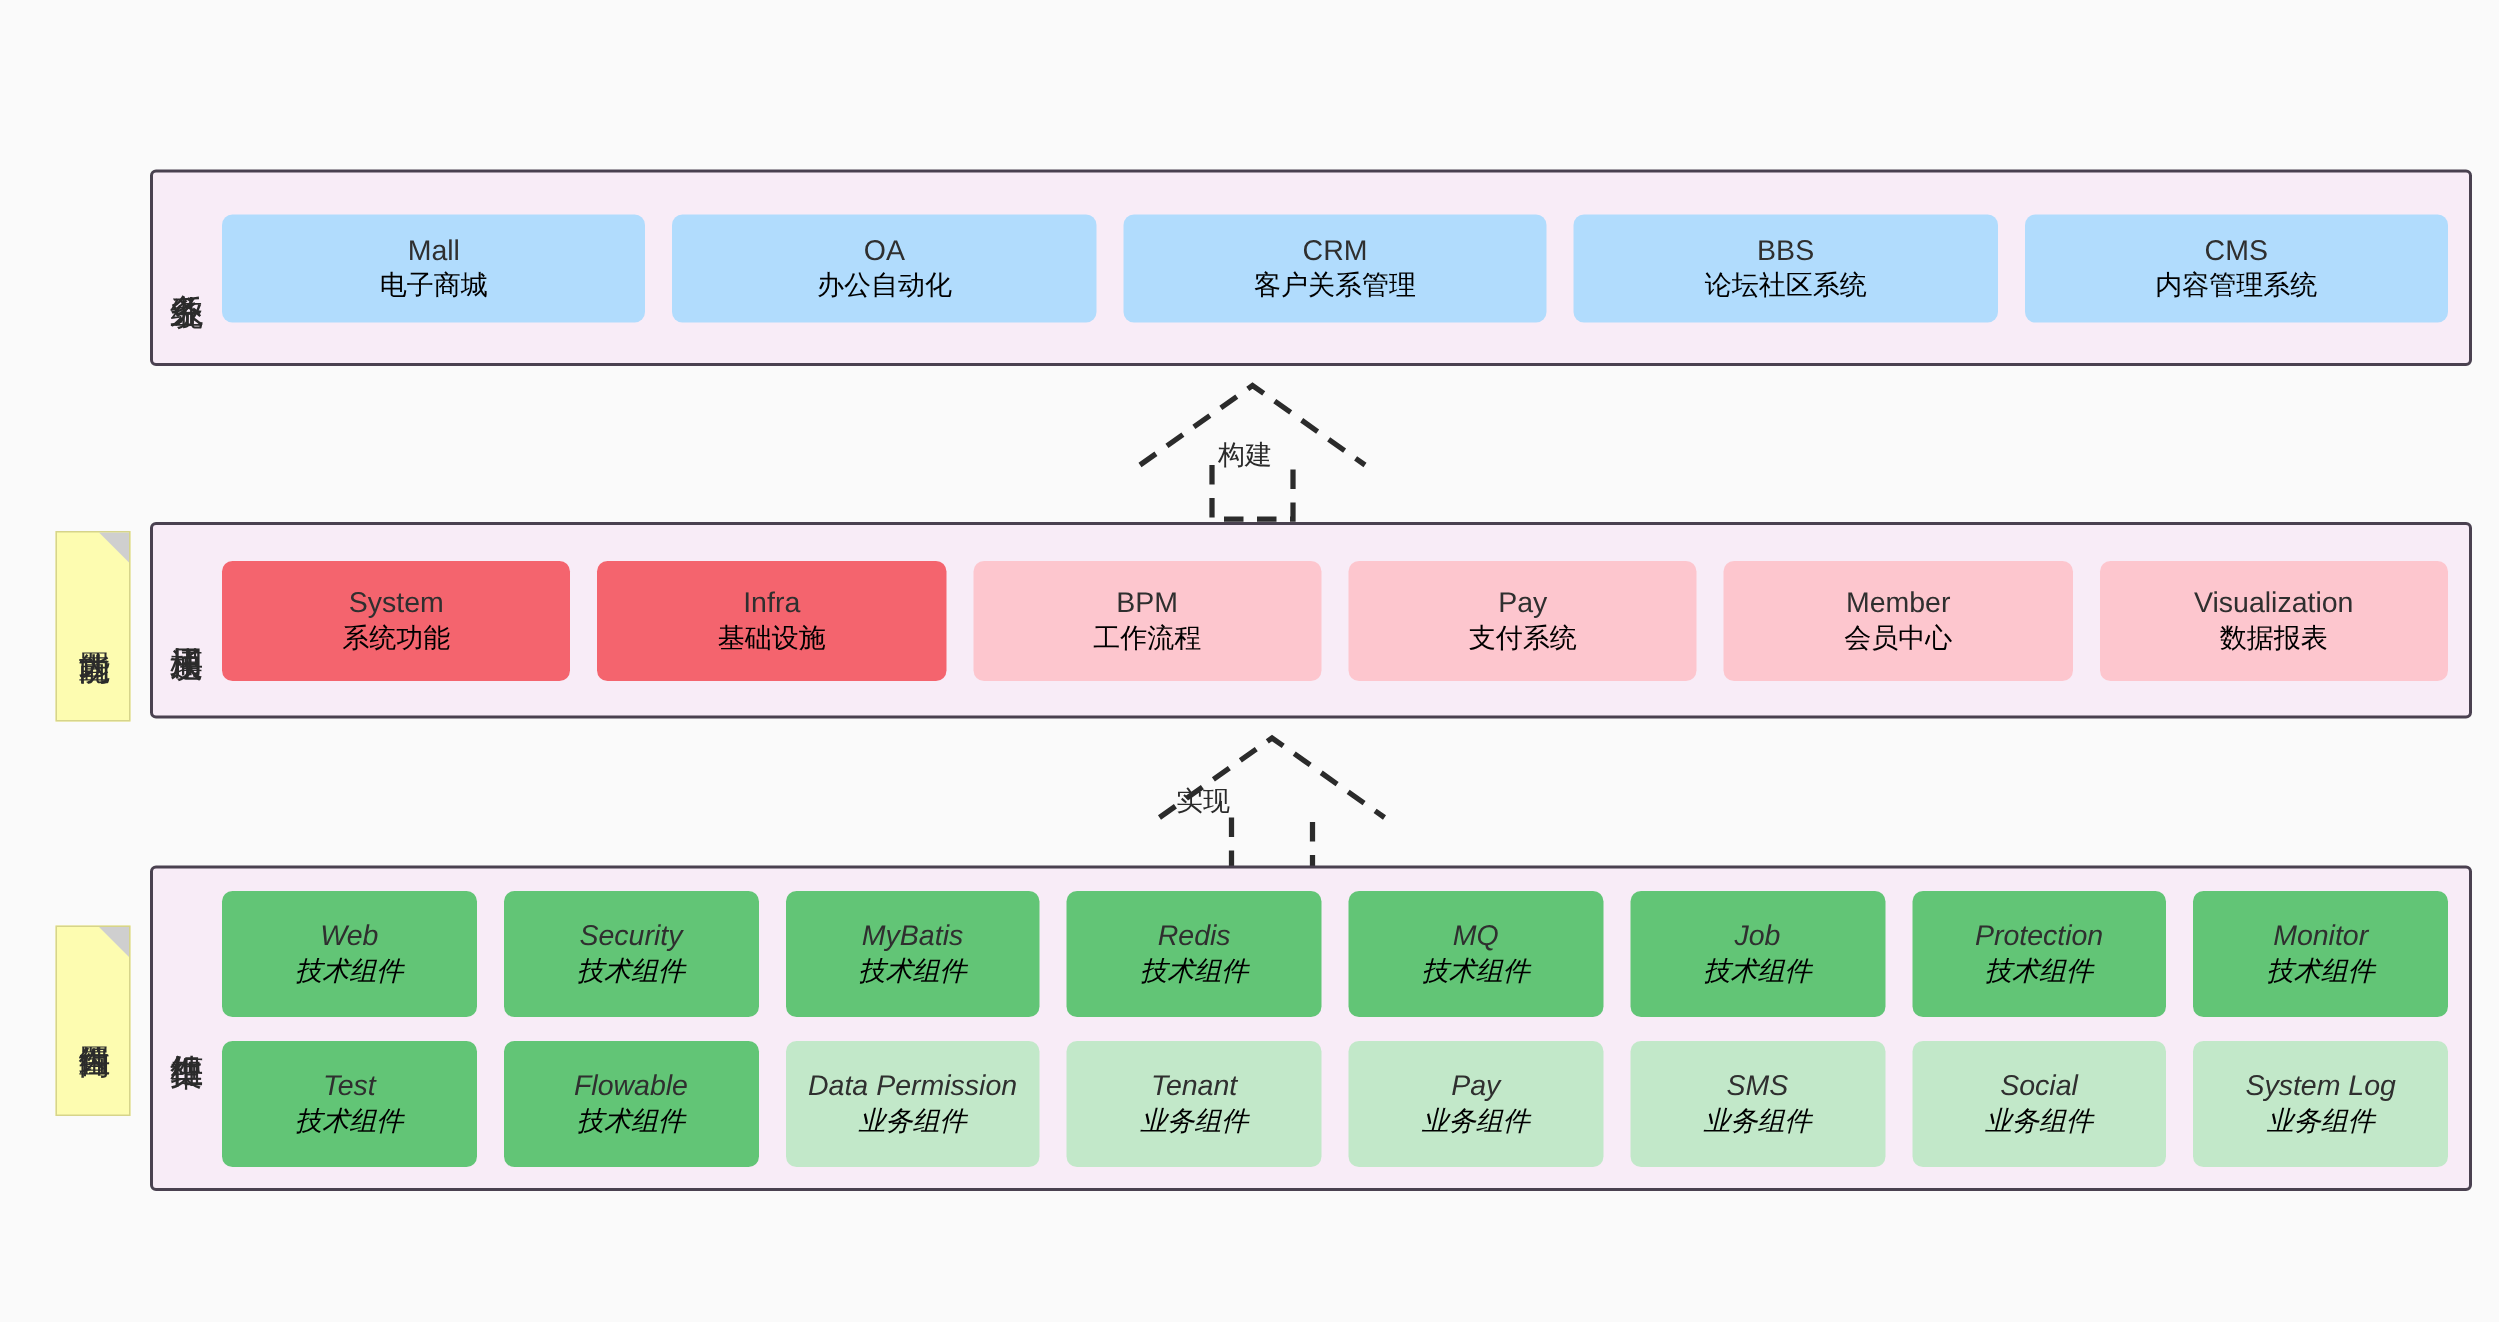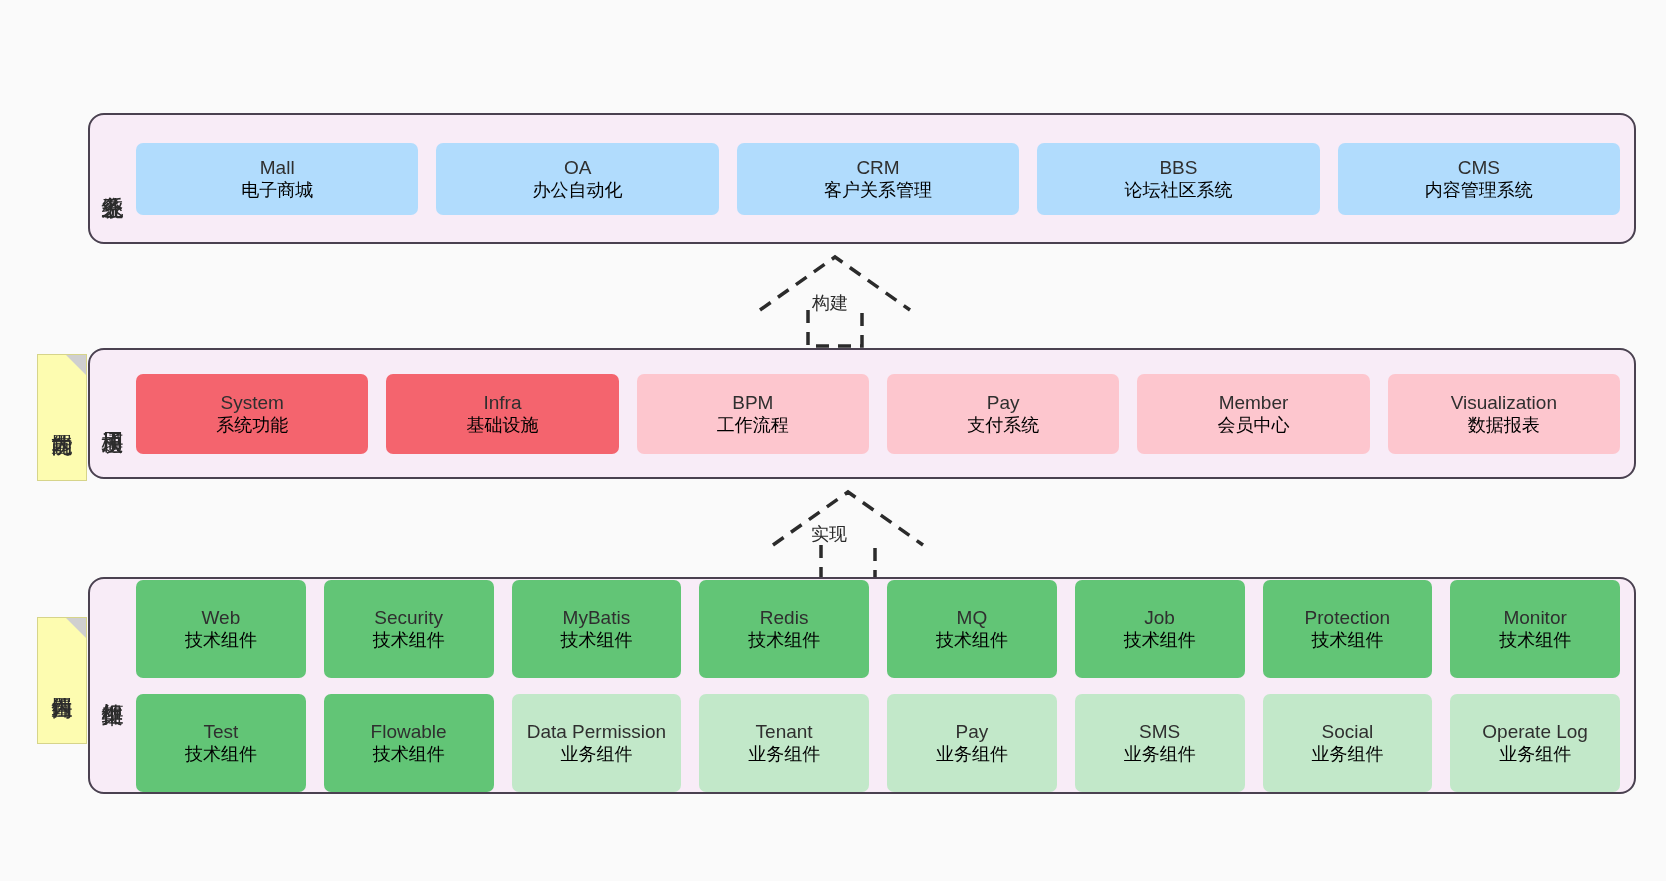--- a/index.html
+++ b/index.html
@@ -16,23 +16,24 @@
     overflow: hidden;
     position: relative;
   }
 
   
   .layer {
     position: absolute;
     box-sizing: border-box;
     background: #f8ecf7;
     border: 2px solid #4a4150;
-    border-radius: 16px;
+    border-radius: 4px;
     display: flex;
     align-items: stretch;
+    margin-left: 12px;
   }
   .layer-title {
     flex: 0 0 auto;
     width: 46px;
     display: flex;
     flex-direction: column;
     align-items: center;
     justify-content: center;
     font-size: 22px;
     line-height: 1.14;
@@ -85,21 +86,21 @@
   .card.lightgreen { background: #c2e8c9; text-align: center; }
 
   
   #layer-business  { left: 88px;  top: 113px; width: 1548px; height: 131px; }
   #layer-business .card { height: 72px; }
 
   #layer-modules   { left: 88px;  top: 348px; width: 1548px; height: 131px; }
   #layer-modules .card { height: 80px; }
 
   #layer-framework { left: 88px;  top: 577px; width: 1548px; height: 217px; }
-  #layer-framework .card { height: 98px; }
+  #layer-framework .card { height: 84px; font-style: italic; }
 
   
   .note {
     position: absolute;
     box-sizing: border-box;
     background: #fdfcb0;
     border: 1px solid #d6d48a;
     display: flex;
     align-items: center;
     justify-content: center;
@@ -130,21 +131,21 @@
   .arrow-label {
     position: absolute;
     font-size: 18px;
     color: #2b2b2b;
     white-space: nowrap;
     background: transparent;
   }
   #arrow-build { left: 750px; top: 252px; width: 170px; height: 96px; }
   #arrow-build-label { left: 812px; top: 291px; }
   #arrow-impl  { left: 763px; top: 487px; width: 170px; height: 96px; }
-  #arrow-impl-label  { left: 811px; top: 522px; text-align: center; }
+  #arrow-impl-label  { left: 784px; top: 522px; text-align: center; }
 </style>
 </head>
 <body>
 
 <div class="layer" id="layer-business">
   <div class="layer-title">业务系统</div>
   <div class="layer-body">
     <div class="row">
       <div class="card blue">
         <span class="title">Mall</span>
@@ -286,18 +287,18 @@
       </div>
       <div class="card lightgreen">
         <span class="title">SMS</span>
         <span class="subtitle">业务组件</span>
       </div>
       <div class="card lightgreen">
         <span class="title">Social</span>
         <span class="subtitle">业务组件</span>
       </div>
       <div class="card lightgreen">
-        <span class="title">Operate Log</span>
+        <span class="title">System Log</span>
         <span class="subtitle">业务组件</span>
       </div>
     </div>
   </div>
 </div>
 
 </body></html>

